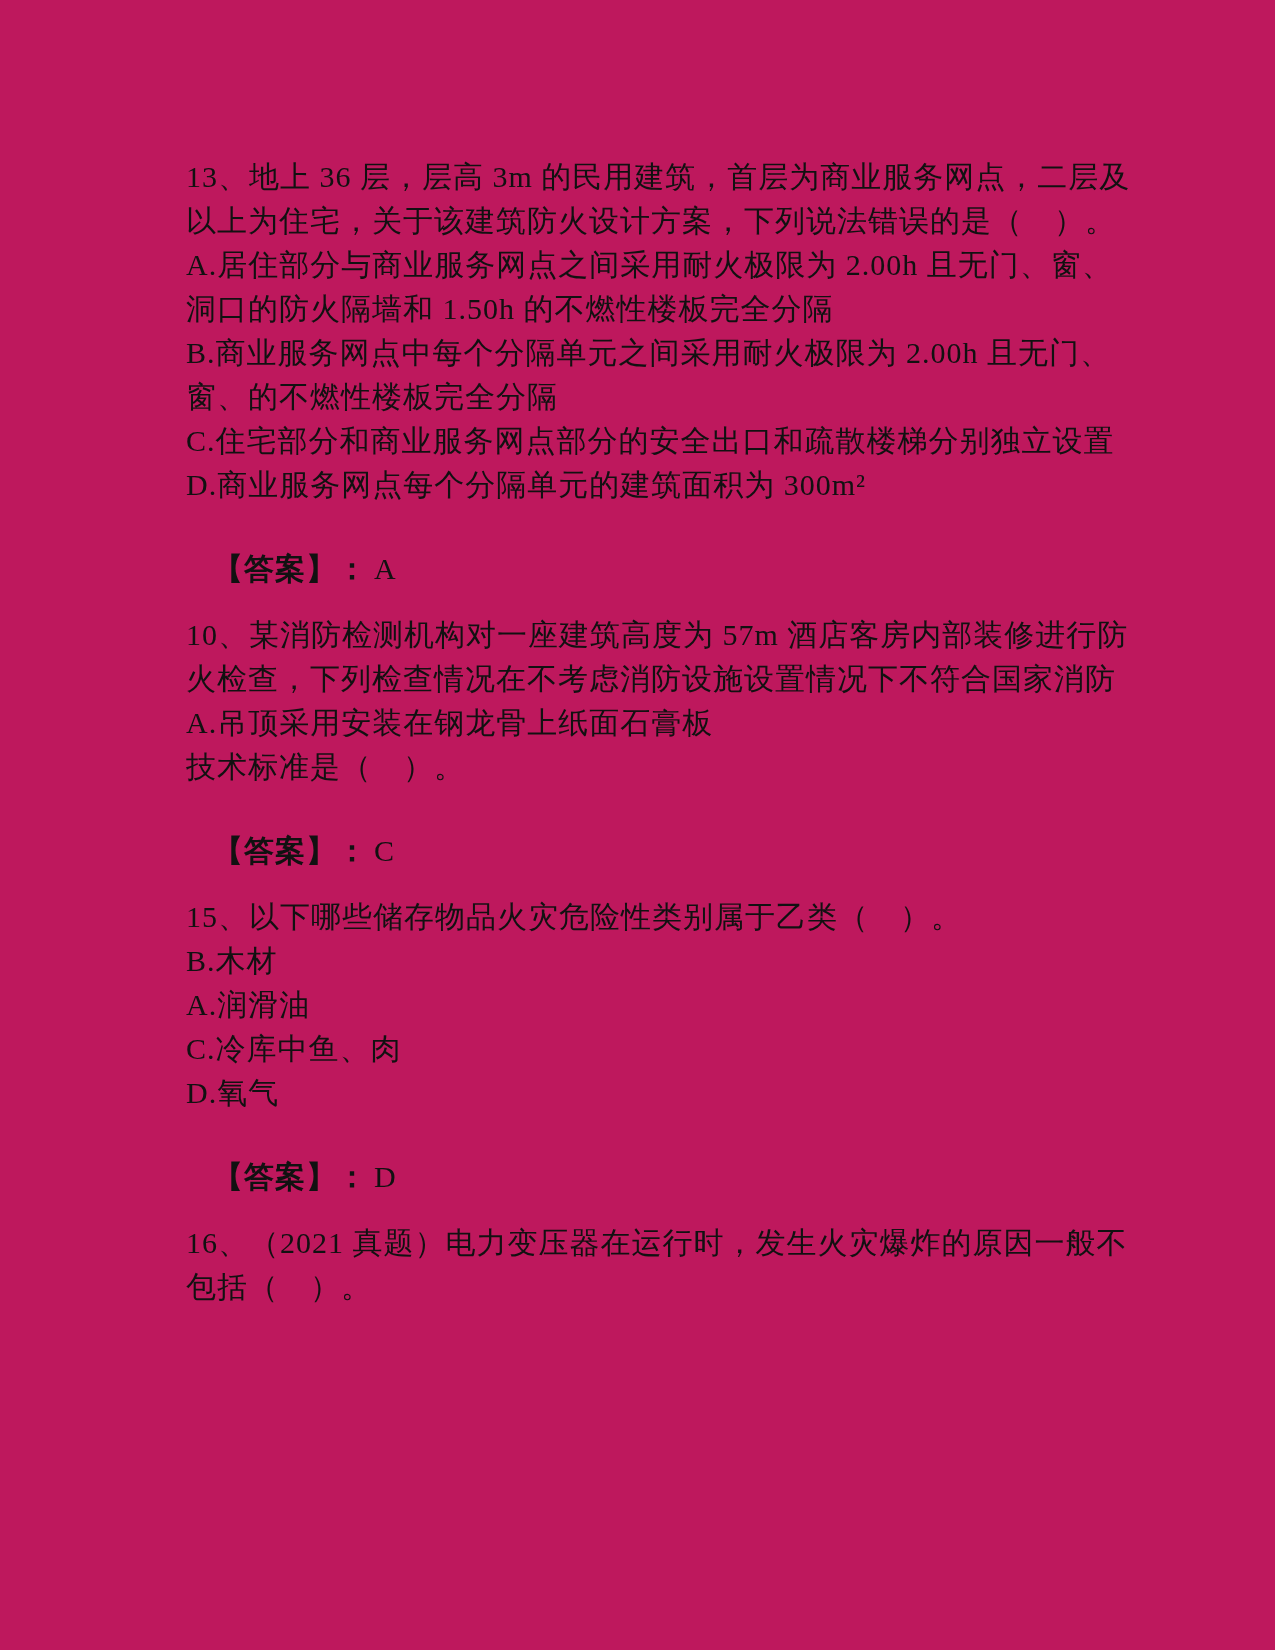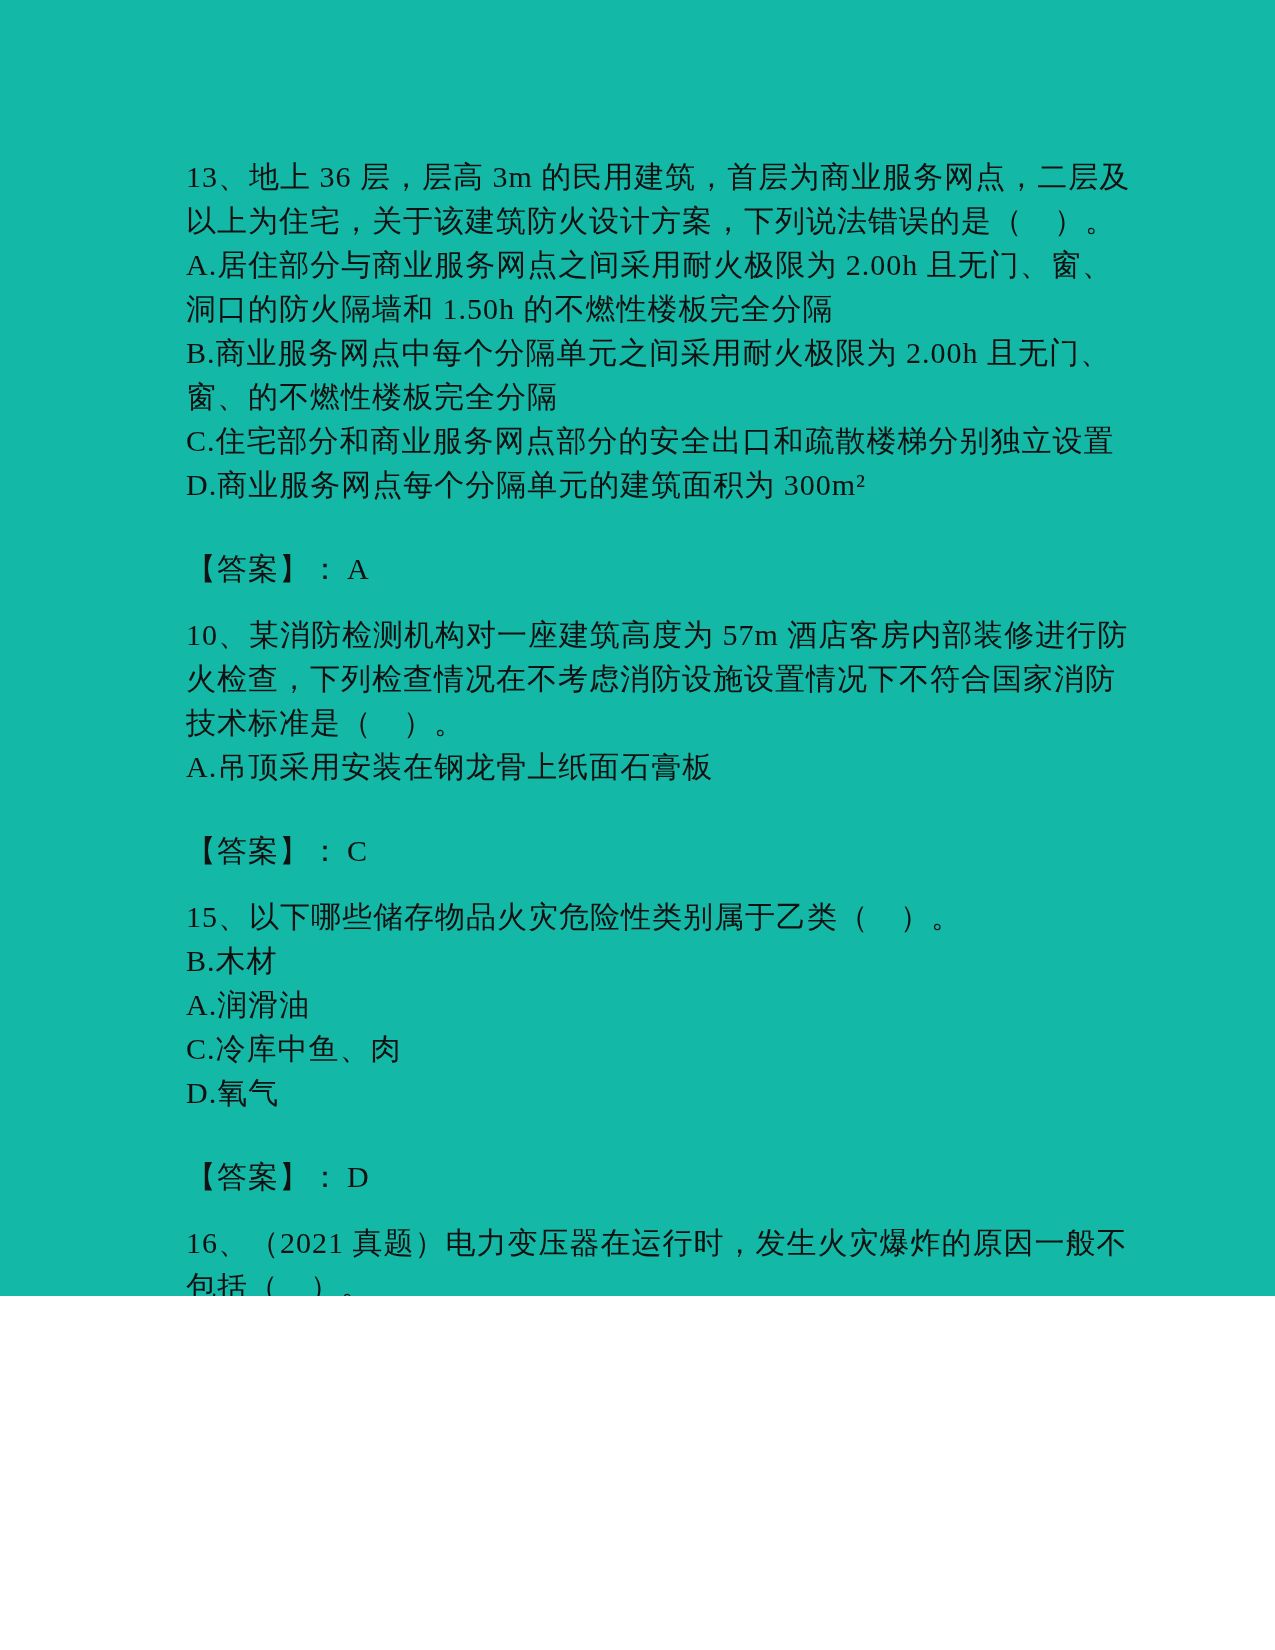--- a/index.html
+++ b/index.html
@@ -3,22 +3,22 @@
 <meta charset="utf-8">
 <style>
   html, body {
     margin: 0;
     padding: 0;
     background: #ffffff;
   }
   .page {
     position: relative;
     width: 1275px;
-    height: 1296px;
-    background: #14b8a6;
+    height: 1650px;
+    background: #be185d;
     overflow: hidden;
     box-sizing: border-box;
     padding: 155px 60px 0 186px;
     font-family: "Liberation Serif", "DejaVu Serif", serif;
     color: #111111;
   }
   .question {
     margin: 0;
   }
   .line {
@@ -26,21 +26,22 @@
     font-size: 30px;
     line-height: 44px;
     letter-spacing: 1px;
     white-space: pre;
     font-weight: 400;
   }
   .answer-line {
     margin: 40px 0 22px 0;
   }
   .answer-label {
-    font-weight: 400;
+    font-weight: 700;
+    margin-left: 27px;
   }
   .answer-value {
     padding-left: 6px;
   }
 </style>
 </head>
 <body>
 
 <div class="page">
 
@@ -52,22 +53,22 @@
     <p class="line">B.商业服务网点中每个分隔单元之间采用耐火极限为 2.00h 且无门、</p>
     <p class="line">窗、的不燃性楼板完全分隔</p>
     <p class="line">C.住宅部分和商业服务网点部分的安全出口和疏散楼梯分别独立设置</p>
     <p class="line">D.商业服务网点每个分隔单元的建筑面积为 300m²</p>
     <p class="line answer-line"><span class="answer-label">【答案】：</span><span class="answer-value">A</span></p>
   </section>
 
   <section class="question">
     <p class="line">10、某消防检测机构对一座建筑高度为 57m 酒店客房内部装修进行防</p>
     <p class="line">火检查，下列检查情况在不考虑消防设施设置情况下不符合国家消防</p>
+    <p class="line">A.吊顶采用安装在钢龙骨上纸面石膏板</p>
     <p class="line">技术标准是（　）。</p>
-    <p class="line">A.吊顶采用安装在钢龙骨上纸面石膏板</p>
     <p class="line answer-line"><span class="answer-label">【答案】：</span><span class="answer-value">C</span></p>
   </section>
 
   <section class="question">
     <p class="line">15、以下哪些储存物品火灾危险性类别属于乙类（　）。</p>
     <p class="line">B.木材</p>
     <p class="line">A.润滑油</p>
     <p class="line">C.冷库中鱼、肉</p>
     <p class="line">D.氧气</p>
     <p class="line answer-line"><span class="answer-label">【答案】：</span><span class="answer-value">D</span></p>

